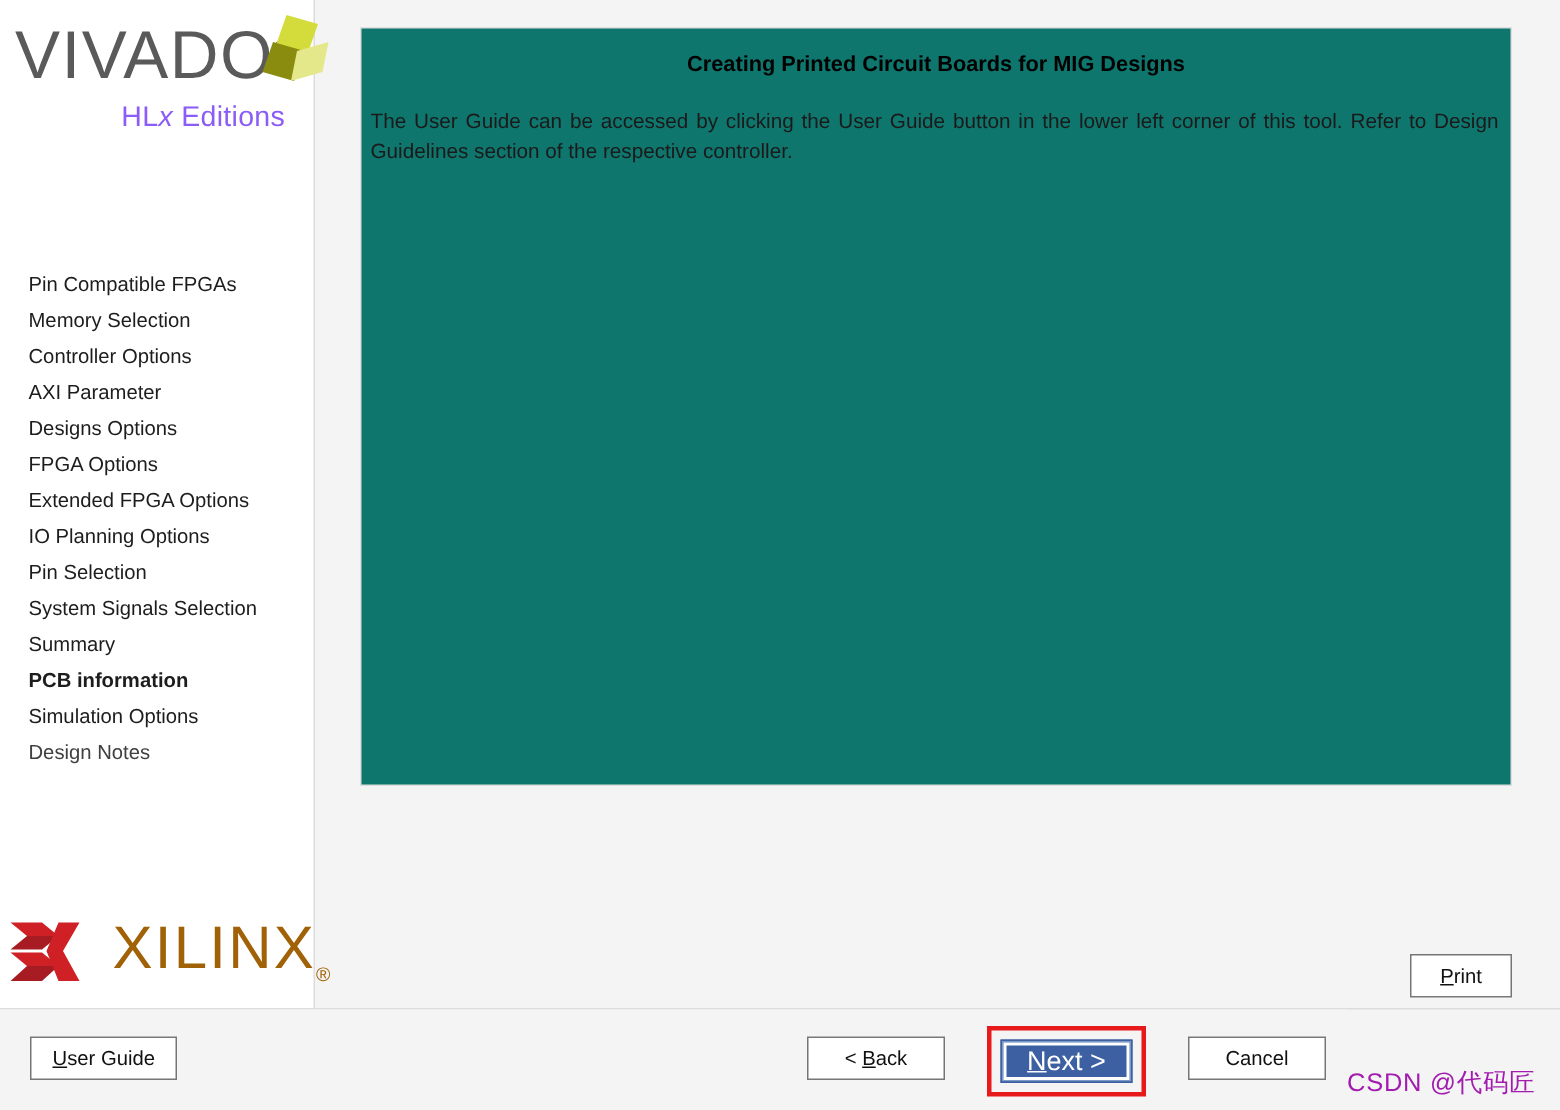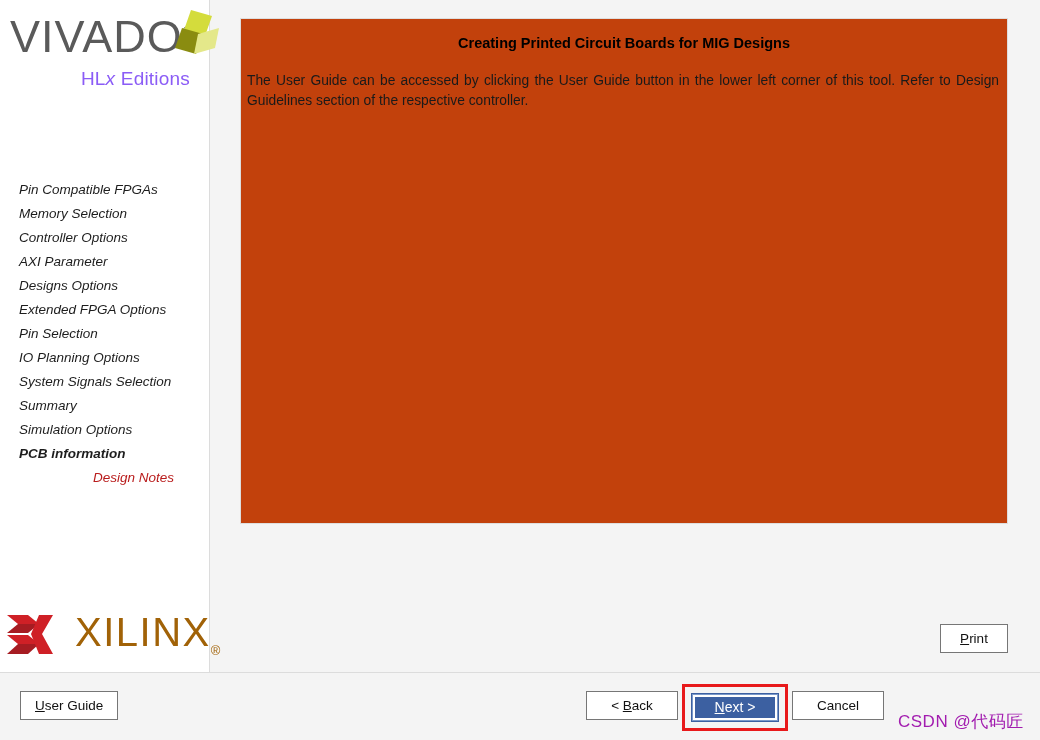--- a/index.html
+++ b/index.html
@@ -77,37 +77,35 @@
     width: 62px;
     height: 52px;
   }
 
   
   #nav {
     position: absolute;
     left: 0;
     top: 178px;
     width: 174px;
-    font-style: italic;
   }
   .nav-item {
     height: 24px;
     line-height: 24px;
     padding-left: 19px;
     font-size: 13.5px;
     color: #1d1d1d;
     white-space: nowrap;
     cursor: default;
   }
   .nav-item.current {
     font-weight: bold;
   }
   .nav-item.disabled {
-    color: #b91c1c;
-    text-align: right;
+    color: #404040;
   }
 
   
   .xilinx-logo {
     position: absolute;
     left: 6px;
     bottom: 8px;
     width: 200px;
     height: 58px;
   }
@@ -134,21 +132,21 @@
     letter-spacing: 0;
   }
 
   
   #content-panel {
     position: absolute;
     left: 240px;
     top: 18px;
     width: 768px;
     height: 506px;
-    background: #c2410c;
+    background: #0f766e;
     border: 1px solid #dedede;
     box-sizing: border-box;
   }
   #panel-title {
     margin: 0;
     padding: 16px 20px 0 20px;
     text-align: center;
     font-size: 14.5px;
     font-weight: bold;
     color: #000000;
@@ -166,21 +164,21 @@
   #print-row {
     position: absolute;
     left: 240px;
     top: 620px;
     width: 768px;
     height: 30px;
   }
   #print-button {
     position: absolute;
     right: 0px;
-    top: 4px;
+    top: 16px;
     margin-left: 25px;
   }
 
   
   #footer-divider {
     position: absolute;
     left: 0;
     top: 672px;
     width: 1040px;
     height: 1px;
@@ -199,21 +197,21 @@
   #user-guide-button {
     position: absolute;
     left: 20px;
     top: 18px;
   }
   #nav-buttons {
     position: absolute;
     right: 14px;
     top: 18px;
     display: flex;
-    gap: 8px;
+    gap: 32px;
     align-items: flex-start;
   }
 
   
   .btn {
     background: #ffffff;
     border: 1px solid #767676;
     font-family: "Liberation Sans", sans-serif;
     font-size: 13.5px;
     color: #111111;
@@ -230,21 +228,21 @@
 
   .btn-default {
     background: #3c60a1;
     color: #ffffff;
     border: 1px solid #3c60a1;
     outline: 2px solid #ffffff;
     outline-offset: -4px;
     height: 29px;
     min-width: 88px;
     padding: 0 14px;
-    font-size: 14px;
+    font-size: 18px;
     line-height: 27px;
     box-sizing: border-box;
     cursor: pointer;
     font-family: "Liberation Sans", sans-serif;
     white-space: nowrap;
     box-shadow: inset 0 0 0 1px #7b99c9;
   }
 
   .mn { text-decoration: underline; }
 
@@ -286,27 +284,28 @@
         <polygon points="40,26 61,20 57,40 36,46" fill="#e4e88a"></polygon>
       </svg>
     </div>
 
     <div id="nav">
       <div class="nav-item">Pin Compatible FPGAs</div>
       <div class="nav-item">Memory Selection</div>
       <div class="nav-item">Controller Options</div>
       <div class="nav-item">AXI Parameter</div>
       <div class="nav-item">Designs Options</div>
+      <div class="nav-item">FPGA Options</div>
       <div class="nav-item">Extended FPGA Options</div>
+      <div class="nav-item">IO Planning Options</div>
       <div class="nav-item">Pin Selection</div>
-      <div class="nav-item">IO Planning Options</div>
       <div class="nav-item">System Signals Selection</div>
       <div class="nav-item">Summary</div>
+      <div class="nav-item current">PCB information</div>
       <div class="nav-item">Simulation Options</div>
-      <div class="nav-item current">PCB information</div>
       <div class="nav-item disabled">Design Notes</div>
     </div>
 
     <div class="xilinx-logo">
       <svg class="xilinx-mark" viewBox="0 0 48 44">
         <polygon points="1,2 22,2 33,11 12,11" fill="#cf2026"></polygon>
         <polygon points="12,11 33,11 22,20 1,20" fill="#a61c22"></polygon>
         <polygon points="1,22 22,22 33,31 12,31" fill="#cf2026"></polygon>
         <polygon points="12,31 33,31 22,41 1,41" fill="#a61c22"></polygon>
         <polygon points="34,2 47,2 47,41 34,41" fill="#ffffff"></polygon>

